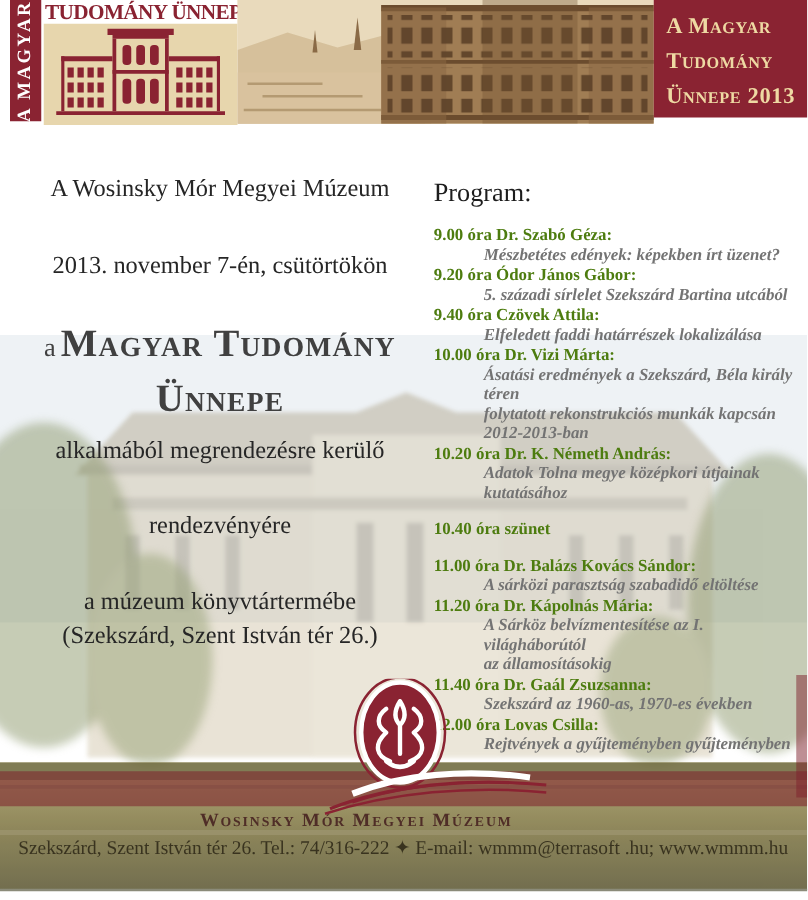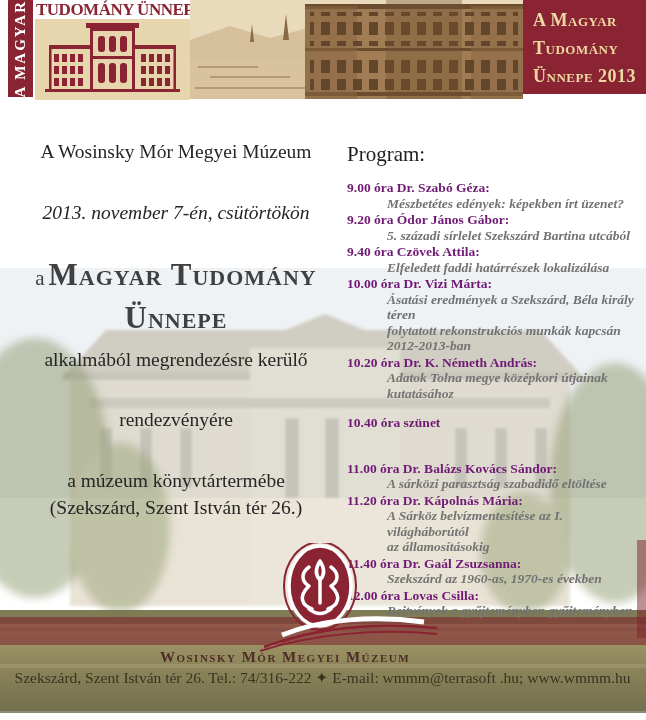--- a/index.html
+++ b/index.html
@@ -17,33 +17,33 @@
   .banner{position:absolute;left:523px;top:0;width:123px;height:94px;background:#8a2332;
            padding:6px 0 0 10px;box-sizing:border-box;}
   .banner .bl{color:#eed9a3;font-variant:small-caps;font-size:18px;font-weight:bold;
            line-height:28px;letter-spacing:0.5px;white-space:nowrap;}
   
   .watermark{position:absolute;left:0;top:268px;width:646px;height:444px;pointer-events:none;}
   .bottom-line{position:absolute;left:0;top:711px;width:646px;height:2px;background:#8b8b79;}
   
   .invite{position:absolute;left:10px;top:138px;width:332px;text-align:center;z-index:2;}
   .inv-line{font-size:19.5px;color:#262626;line-height:27px;}
-  .inv-date{margin-top:34px;font-style:italic;}
+  .inv-date{margin-top:34px;}
   .inv-title{margin-top:30px;color:#404040;font-weight:bold;line-height:38px;}
   .inv-title .prefix{font-size:21px;font-weight:normal;}
   .inv-title .big{font-variant:small-caps;font-size:31px;letter-spacing:1px;}
   .inv-after{margin-top:9px;text-align:center;}
   .inv-rend{margin-top:33px;}
   .inv-place{margin-top:34px;}
   
   .program{position:absolute;left:347px;top:142px;width:296px;z-index:2;}
   .program-heading{font-size:21px;color:#1d1d1d;margin-bottom:13px;}
   .entry{margin-bottom:1px;}
-  .entry.break{margin-top:14px;margin-bottom:30px;}
-  .entry-head{font-size:13.5px;font-weight:bold;color:#701a75;line-height:15.5px;}
+  .entry.break{margin-top:14px;margin-bottom:14px;}
+  .entry-head{font-size:13.5px;font-weight:bold;color:#4d7c0f;line-height:15.5px;}
   .entry-title{font-size:13.5px;font-weight:bold;color:#737373;line-height:15.5px;padding-left:40px;font-style:italic;}
   
   .emblem{position:absolute;left:252px;top:543px;width:190px;height:112px;z-index:3;}
   .museum-name{position:absolute;left:0;top:649px;width:570px;text-align:center;z-index:3;
            font-variant:small-caps;font-weight:bold;font-size:15px;letter-spacing:1.5px;color:#4f2d27;}
   .address{position:absolute;left:0;top:669px;width:645px;text-align:center;z-index:3;
            font-size:15.5px;color:#39331f;}
 </style>
 </head>
 <body>

